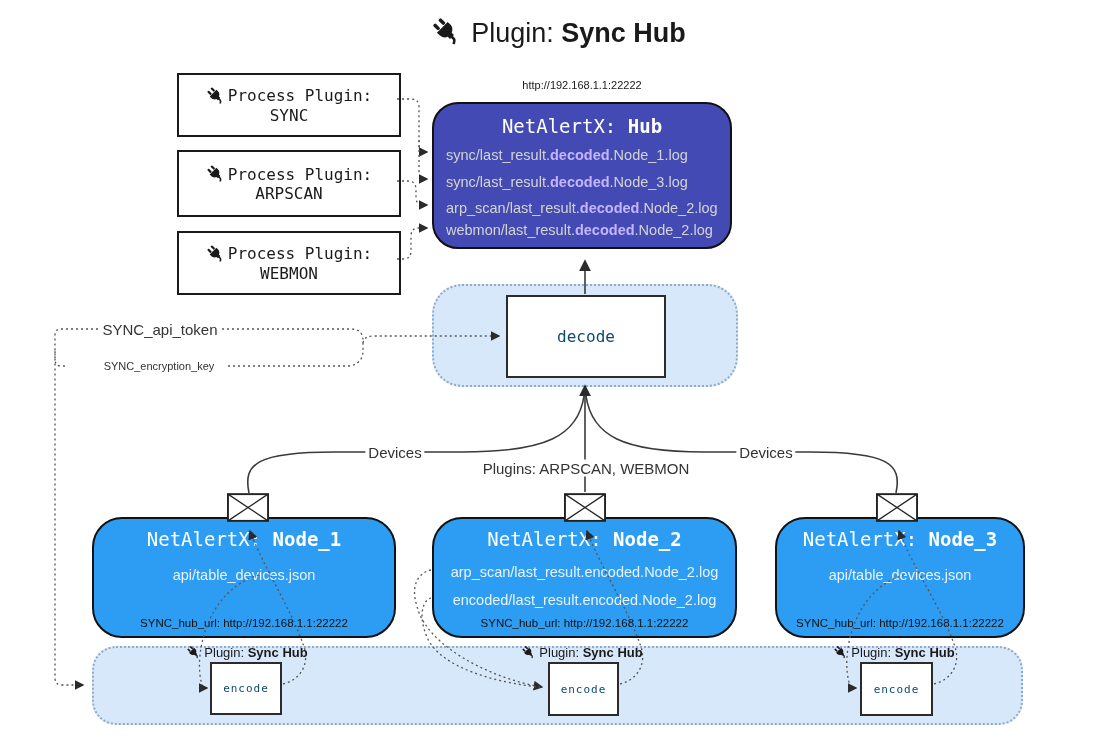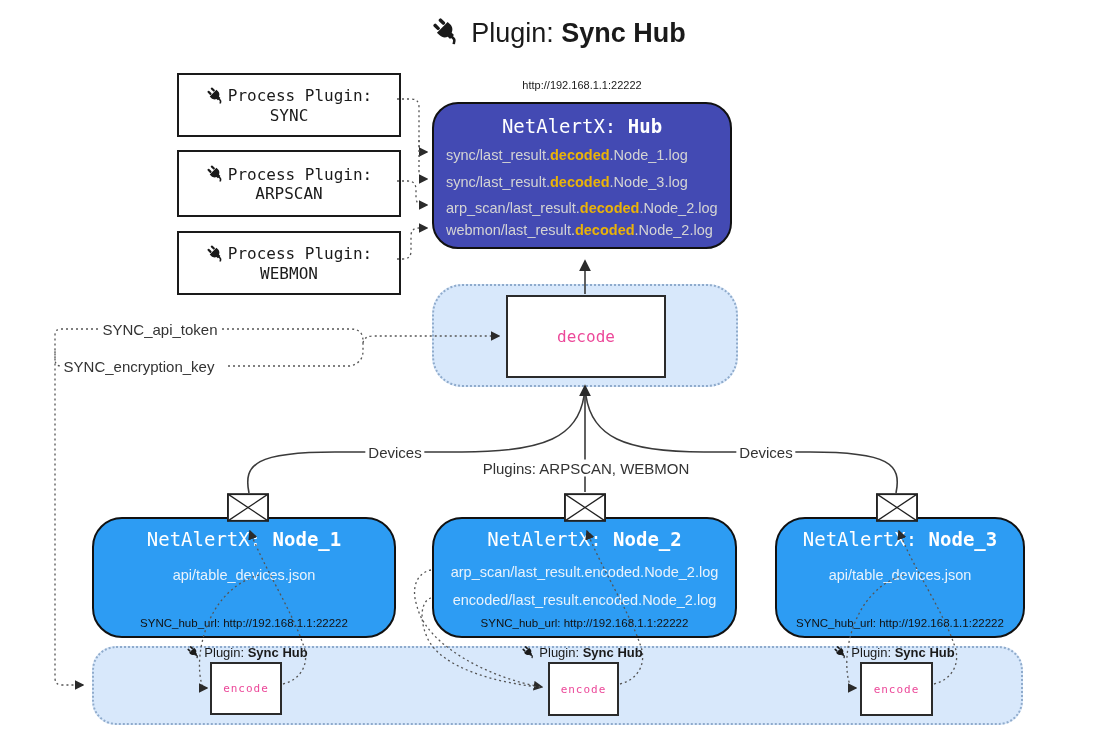--- a/index.html
+++ b/index.html
@@ -15,28 +15,28 @@
         font-family:"DejaVu Sans Mono",monospace;font-size:16px;color:#1a1a1a;
         display:flex;flex-direction:column;align-items:center;justify-content:center;z-index:1;}
   .pbox .l1{display:flex;align-items:center;gap:2px;white-space:nowrap;}
   
   #hub{left:432px;top:102px;width:300px;height:147px;background:#434ab3;border:2px solid #111;
        border-radius:26px;box-sizing:border-box;z-index:1;}
   #hub .htitle{position:absolute;top:11px;left:0;width:100%;text-align:center;
        font-family:"DejaVu Sans Mono",monospace;font-size:19px;color:#fff;}
   #hub .htitle b{font-weight:700;}
   .hline{position:absolute;left:12px;font-size:14.5px;color:#d4d4d4;white-space:nowrap;}
-  .hline b{color:#eab308;font-weight:700;}
+  .hline b{color:#c4b5fd;font-weight:700;}
   #hub-url{top:79px;left:432px;width:300px;text-align:center;font-size:11px;color:#1a1a1a;z-index:4;}
   
   .panel{background:#d8e8fb;border:2px dotted #8fabcc;box-sizing:border-box;z-index:0;}
   #decode-panel{left:432px;top:284px;width:306px;height:103px;border-radius:30px;}
   .wbox{background:#fff;border:2px solid #2b2b2b;box-sizing:border-box;z-index:1;
         display:flex;align-items:center;justify-content:center;
-        font-family:"DejaVu Sans Mono",monospace;color:#ec4899;}
+        font-family:"DejaVu Sans Mono",monospace;color:#0c4a6e;}
   #decode-box{left:506px;top:295px;width:160px;height:83px;font-size:16px;}
   
   .lbl{background:#fff;padding:0 3px;font-size:15px;color:#333;white-space:nowrap;
        transform:translate(-50%,-50%);z-index:4;}
   
   .node{top:517px;height:121px;background:#2d9cf3;border:2px solid #111;border-radius:30px;
         box-sizing:border-box;z-index:1;}
   .node .ntitle{position:absolute;top:9px;left:0;width:100%;text-align:center;
         font-family:"DejaVu Sans Mono",monospace;font-size:19px;color:#fff;white-space:nowrap;}
   .node .ntitle b{font-weight:700;}
@@ -117,21 +117,21 @@
     <div class="hline" style="top:43px"><span>sync/last_result.</span><b>decoded</b><span>.Node_1.log</span></div>
     <div class="hline" style="top:70px"><span>sync/last_result.</span><b>decoded</b><span>.Node_3.log</span></div>
     <div class="hline" style="top:96px"><span>arp_scan/last_result.</span><b>decoded</b><span>.Node_2.log</span></div>
     <div class="hline" style="top:118px"><span>webmon/last_result.</span><b>decoded</b><span>.Node_2.log</span></div>
   </div>
 
   <div class="abs panel" id="decode-panel"></div>
   <div class="abs wbox" id="decode-box">decode</div>
 
   <div class="abs lbl" style="left:160px;top:329px;font-size:15px">SYNC_api_token</div>
-  <div class="abs lbl" style="left:139px;top:366px;font-size:15px">SYNC_encryption_key</div>
+  <div class="abs lbl" style="left:159px;top:366px;font-size:11px">SYNC_encryption_key</div>
 
   <div class="abs lbl" style="left:395px;top:452px">Devices</div>
   <div class="abs lbl" style="left:586px;top:468px">Plugins: ARPSCAN, WEBMON</div>
   <div class="abs lbl" style="left:766px;top:452px">Devices</div>
 
   <div class="abs node" style="left:92px;width:304px">
     <div class="ntitle"><span>NetAlertX:</span> <b>Node_1</b></div>
     <div class="nline" style="top:48px">api/table_devices.json</div>
     <div class="nurl">SYNC_hub_url: http://192.168.1.1:22222</div>
   </div>

